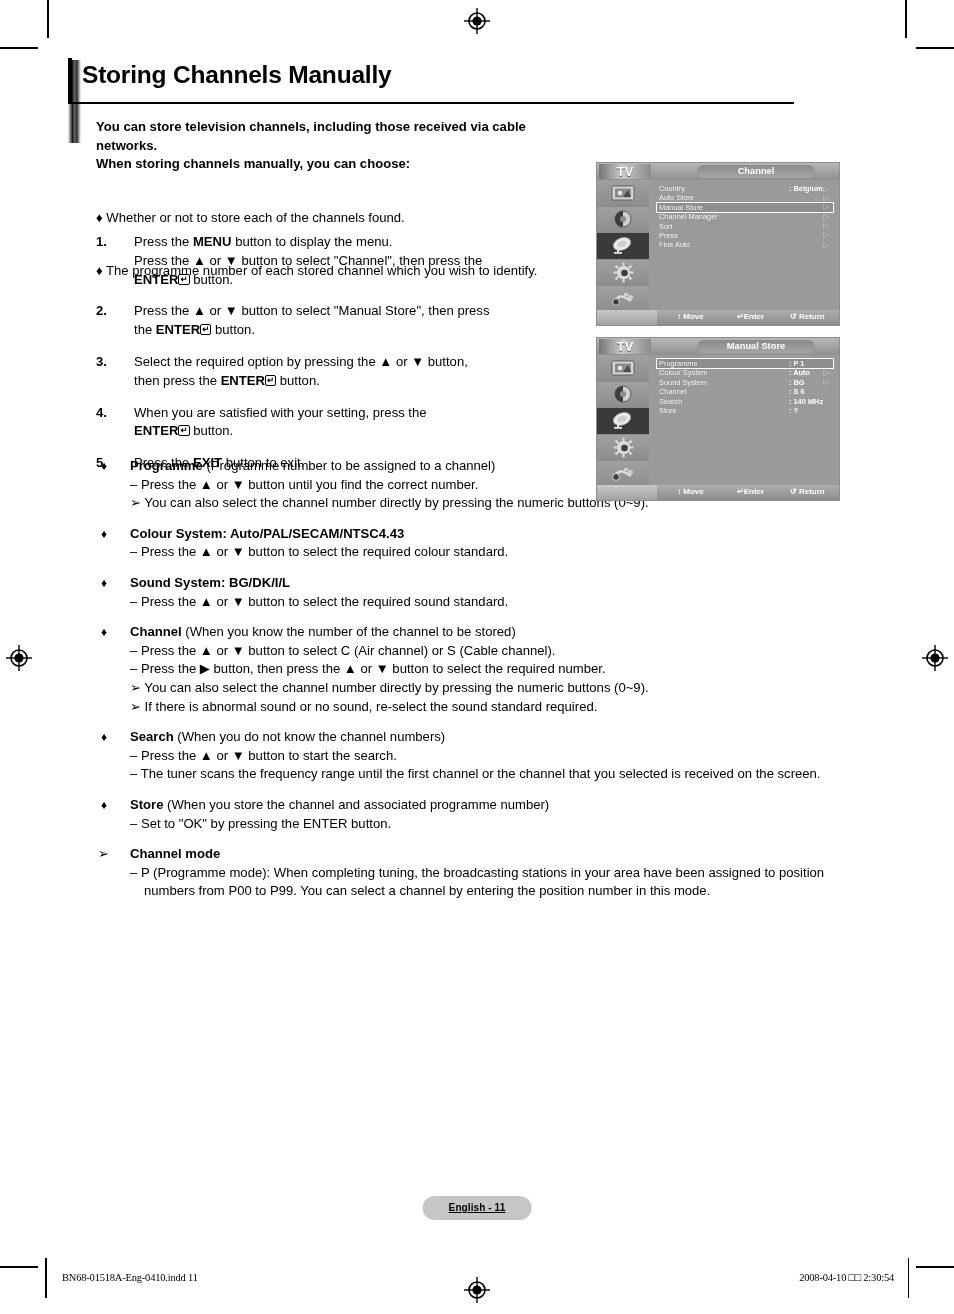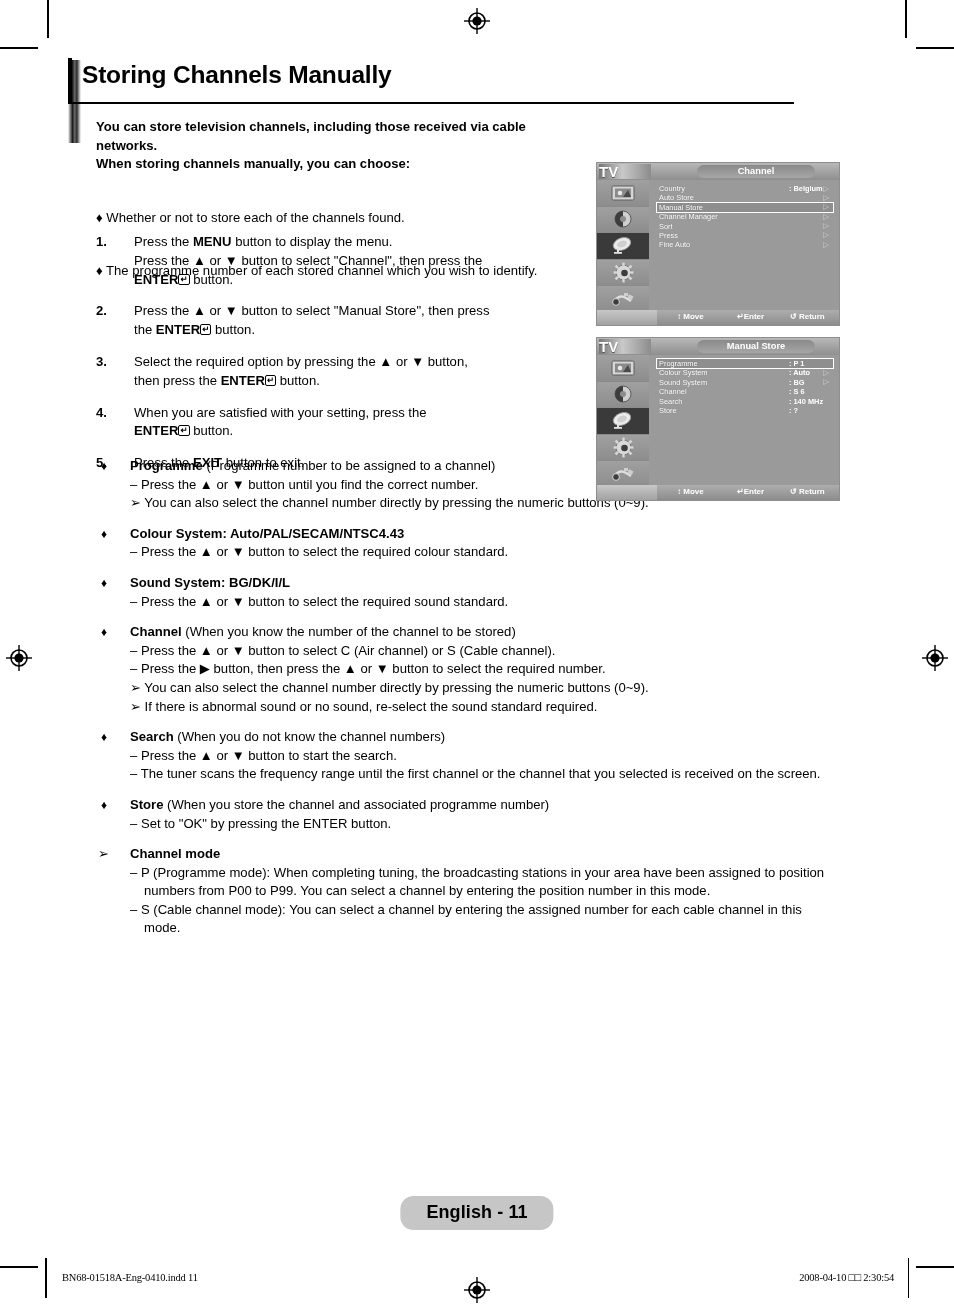--- a/index.html
+++ b/index.html
@@ -140,24 +140,25 @@
 
   
   .page-badge {
     position: absolute;
     left: 50%;
     transform: translateX(-50%);
     top: 1196px;
     background: #c6c6c6;
     color: #000;
     font-weight: bold;
-    font-size: 18px;
+    font-size: 10px;
     padding: 6px 26px 7px 26px;
     border-radius: 13px;
     letter-spacing: 0.1px;
+    text-decoration: underline;
   }
 
   
   .slug {
     position: absolute;
     left: 0;
     top: 1272px;
     width: 954px;
     font-family: "Liberation Serif", serif;
     font-size: 10.5px;
@@ -190,21 +191,22 @@
     width: 242px; height: 17px;
     background: linear-gradient(to bottom,#b8b8b8,#8f8f8f);
   }
   .osd-tv {
     position: absolute;
     left: 2px; top: 1px;
     width: 52px; height: 15px;
     background: linear-gradient(to right,#777,#c9c9c9 45%,#8c8c8c);
     color: #fff;
     font-weight: bold;
-    font-size: 15px;
+    font-size: 13px;
+    text-align: center;
     line-height: 15px;
     text-shadow: 0 1px 0 #555;
   }
   .osd-titlepill {
     position: absolute;
     left: 100px; top: 2px;
     width: 118px; height: 13px;
     border-radius: 7px;
     background: linear-gradient(to bottom,#8a8a8a,#a6a6a6);
     color: #ffffff;
@@ -419,21 +421,20 @@
     </div>
     <div class="blk">
       <span class="bmark">♦</span>
       <div class="hdr"><span>Store</span><span class="norm"> (When you store the channel and associated programme number)</span></div>
       <div class="sub">– Set to "OK" by pressing the ENTER button.</div>
     </div>
     <div class="blk">
       <span class="bmark arrowmark">➢</span>
       <div class="hdr"><span>Channel mode</span></div>
       <div class="sub">– P (Programme mode): When completing tuning, the broadcasting stations in your area have been assigned to position numbers from P00 to P99. You can select a channel by entering the position number in this mode.</div>
-      <div class="sub">– S (Cable channel mode): You can select a channel by entering the assigned number for each cable channel in this mode.</div>
     </div>
   </div>
 
 <div class="osd" id="osd-channel">
   <div class="osd-titlebar">
     <div class="osd-tv">TV</div>
     <div class="osd-titlepill">Channel</div>
   </div>
   <div class="osd-sidebar">
     <div class="osd-ico">

